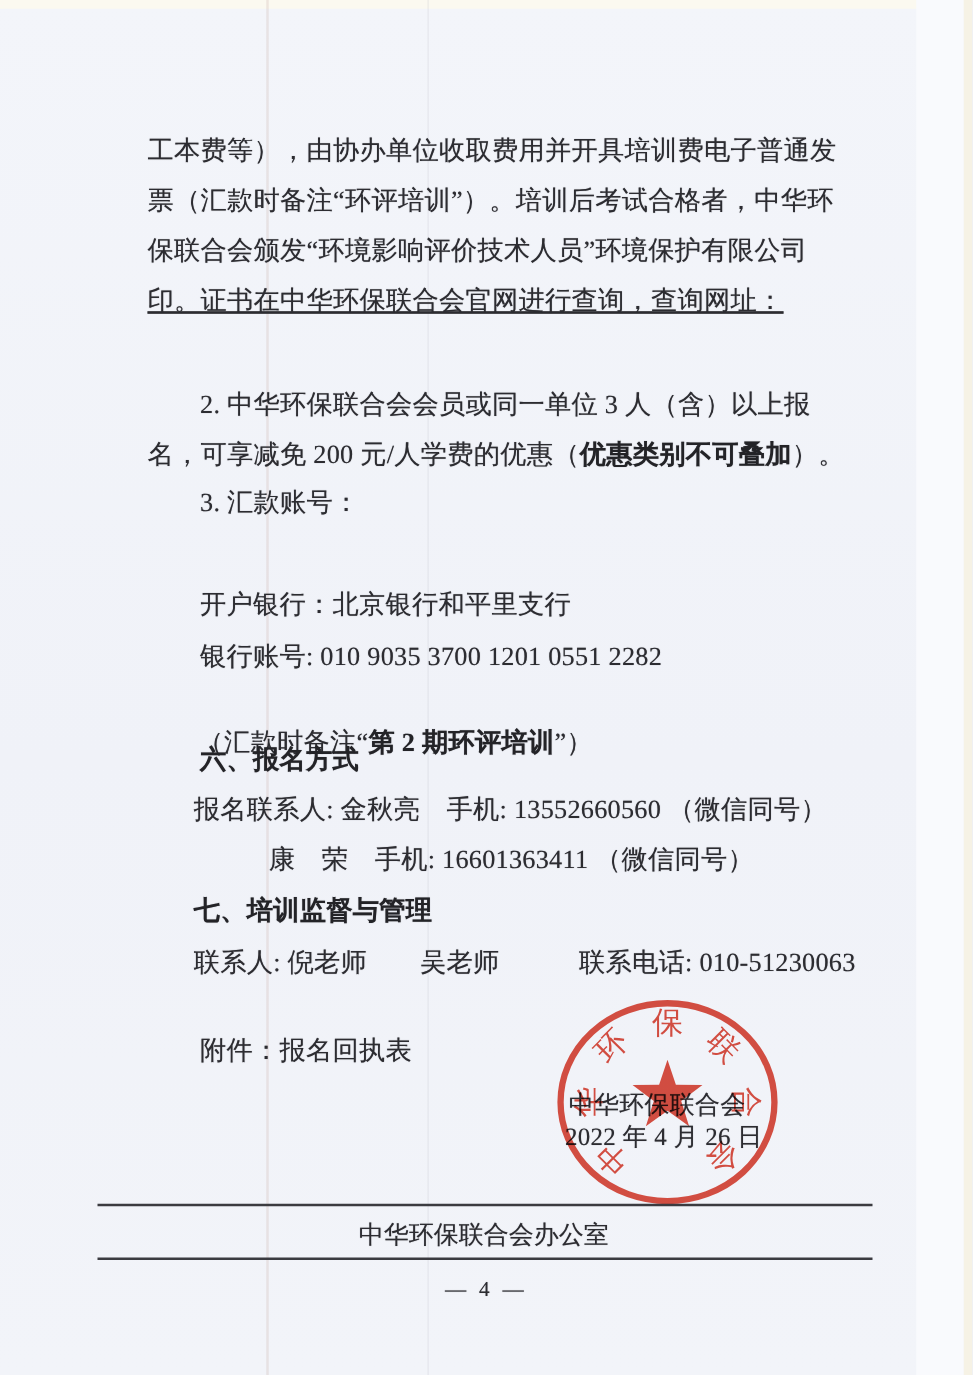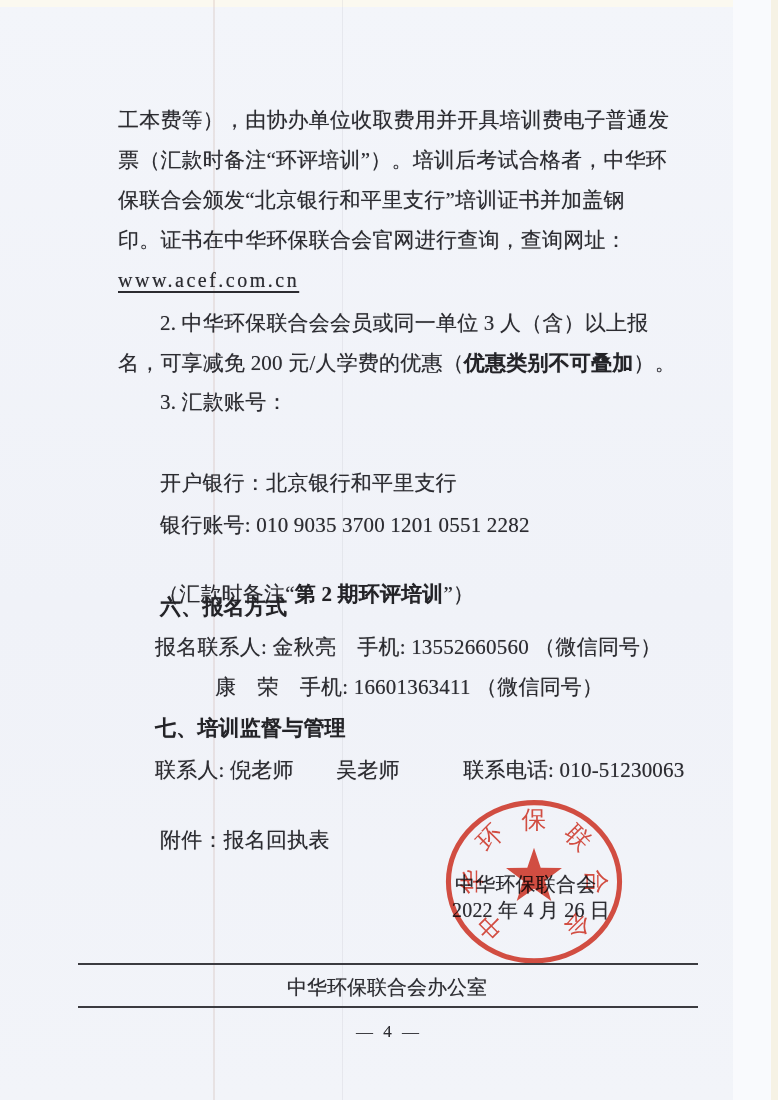--- a/index.html
+++ b/index.html
@@ -73,23 +73,22 @@
 
 <div class="page">
   <div class="edge-top"></div>
   <div class="edge-right"></div>
   <div class="edge-right2"></div>
   <div class="fold-a"></div>
   <div class="fold-b"></div>
 
   <div class="line" style="left:118px; top:100px;">工本费等），由协办单位收取费用并开具培训费电子普通发</div>
   <div class="line" style="left:118px; top:140px;">票（汇款时备注“环评培训”）。培训后考试合格者，中华环</div>
-  <div class="line" style="left:118px; top:180px;">保联合会颁发“北京银行和平里支行”培训证书并加盖钢</div>
-  <div class="line" style="left:118px; top:220px;">印。证书在中华环保联合会官网进行查询，查询网址：</div>
-  <div class="line url" style="left:118px; top:260px;">www.acef.com.cn</div>
+  <div class="line" style="left:118px; top:180px;">保联合会颁发“环境影响评价技术人员”环境保护有限公司</div>
+  <div class="line" style="left:118px; top:220px;text-decoration:underline;">印。证书在中华环保联合会官网进行查询，查询网址：</div>
 
   <div class="line" style="left:160px; top:303px;">2. 中华环保联合会会员或同一单位 3 人（含）以上报</div>
   <div class="line" style="left:118px; top:343px;"><span>名，可享减免 200 元/人学费的优惠（</span><span class="bold">优惠类别不可叠加</span><span>）。</span></div>
 
   <div class="line" style="left:160px; top:382px;">3. 汇款账号：</div>
   <div class="line" style="left:160px; top:463px;">开户银行：北京银行和平里支行</div>
   <div class="line" style="left:160px; top:505px;">银行账号: 010 9035 3700 1201 0551 2282</div>
   <div class="line" style="left:158px; top:574px;"><span>（汇款时备注“</span><span class="bold">第 2 期环评培训</span><span>”）</span></div>
 
   <div class="line heading" style="left:160px; top:587px;">六、报名方式</div>

